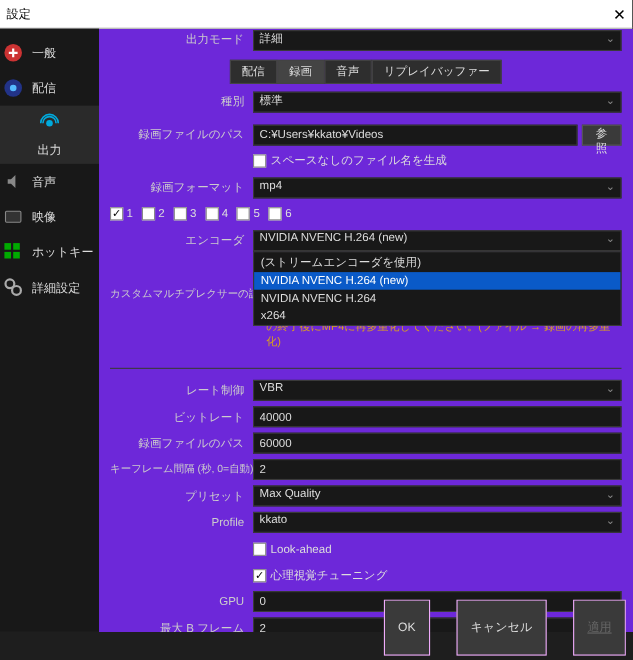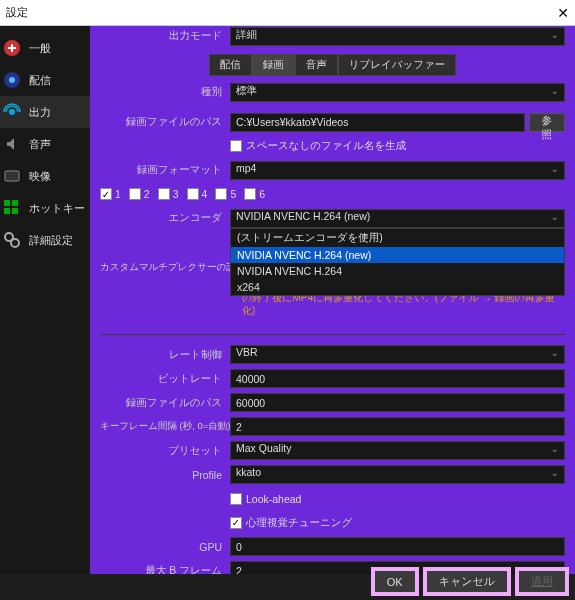--- a/index.html
+++ b/index.html
@@ -5,21 +5,21 @@
 * { box-sizing: border-box; margin: 0; padding: 0; font-family: "Meiryo", "Yu Gothic", sans-serif; }
 body { background: #1e1e1e; width: 575px; height: 600px; overflow: hidden; color: #ddd; font-size: 11px; }
 
 .titlebar { background: #fff; height: 26px; display: flex; align-items: center; padding: 0 6px; color: #000; border-bottom: 1px solid #ccc; }
 .titlebar .spacer { flex: 1; }
 .titlebar .close { font-size: 14px; cursor: pointer; }
 
 .main { display: flex; height: 548px; }
 .sidebar { width: 90px; background: #181818; padding-top: 6px; }
 .sb-item { display: flex; align-items: center; gap: 6px; padding: 5px 1px; cursor: pointer; text-align: center; }
-.sb-item.active { background: #2a2a2a; }
+.sb-item.active { background: #2a2a2a; flex-direction: column; }
 .sb-icon { width: 22px; height: 22px; display: flex; align-items: center; justify-content: center; }
 
 .content { flex: 1; background: #6d28d9; padding: 0 10px; overflow-y: auto; }
 .row { display: flex; align-items: center; margin-bottom: 4px; min-height: 20px; }
 .lbl { width: 130px; text-align: right; padding-right: 8px; font-size: 10.5px; color: #ccc; white-space: nowrap; }
 .fld { flex: 1; display: flex; align-items: center; gap: 4px; }
 .select, .input { background: #181818; border: 1px solid #3a3a3a; color: #ddd; height: 19px; font-size: 10.5px; padding: 0 5px; width: 100%; }
 .select { position: relative; }
 .select::after { content: '⌄'; position: absolute; right: 5px; top: 1px; font-size: 10px; color: #888; }
 .btn-sm { background: #3a3a3a; border: 1px solid #555; color: #ddd; height: 19px; padding: 0 8px; font-size: 10.5px; }
@@ -33,21 +33,21 @@
 
 .dropdown-open { position: relative; }
 .dd-list { position: absolute; top: 19px; left: 0; right: 0; background: #181818; border: 1px solid #3a3a3a; z-index: 10; }
 .dd-item { padding: 2px 6px; font-size: 10.5px; cursor: pointer; }
 .dd-item.sel { background: #0a5ac8; color: #fff; }
 
 .warn { color: #d9a020; font-size: 10px; line-height: 1.35; padding: 2px 0 6px 142px; }
 
 .divider { height: 1px; background: #3a3a3a; margin: 10px 0; }
 .buttons { position: absolute; bottom: 4px; right: 6px; display: flex; gap: 4px; }
-.btn { background: #3a3a3a; border: 4px solid #f0abfc; color: #ddd; padding: 3px 12px; font-size: 11px; }
+.btn { background: #3a3a3a; border: 1px solid #f0abfc; color: #ddd; padding: 17px 12px; font-size: 11px; margin-left: 20px; }
 .btn.disabled { color: #666; text-decoration: underline; }
 
 .tracks { display: flex; gap: 8px; align-items: center; }
 .trk { display: flex; align-items: center; gap: 3px; }
 </style>
 </head>
 <body>
 
 <div class="titlebar">
   <span>設定</span>

